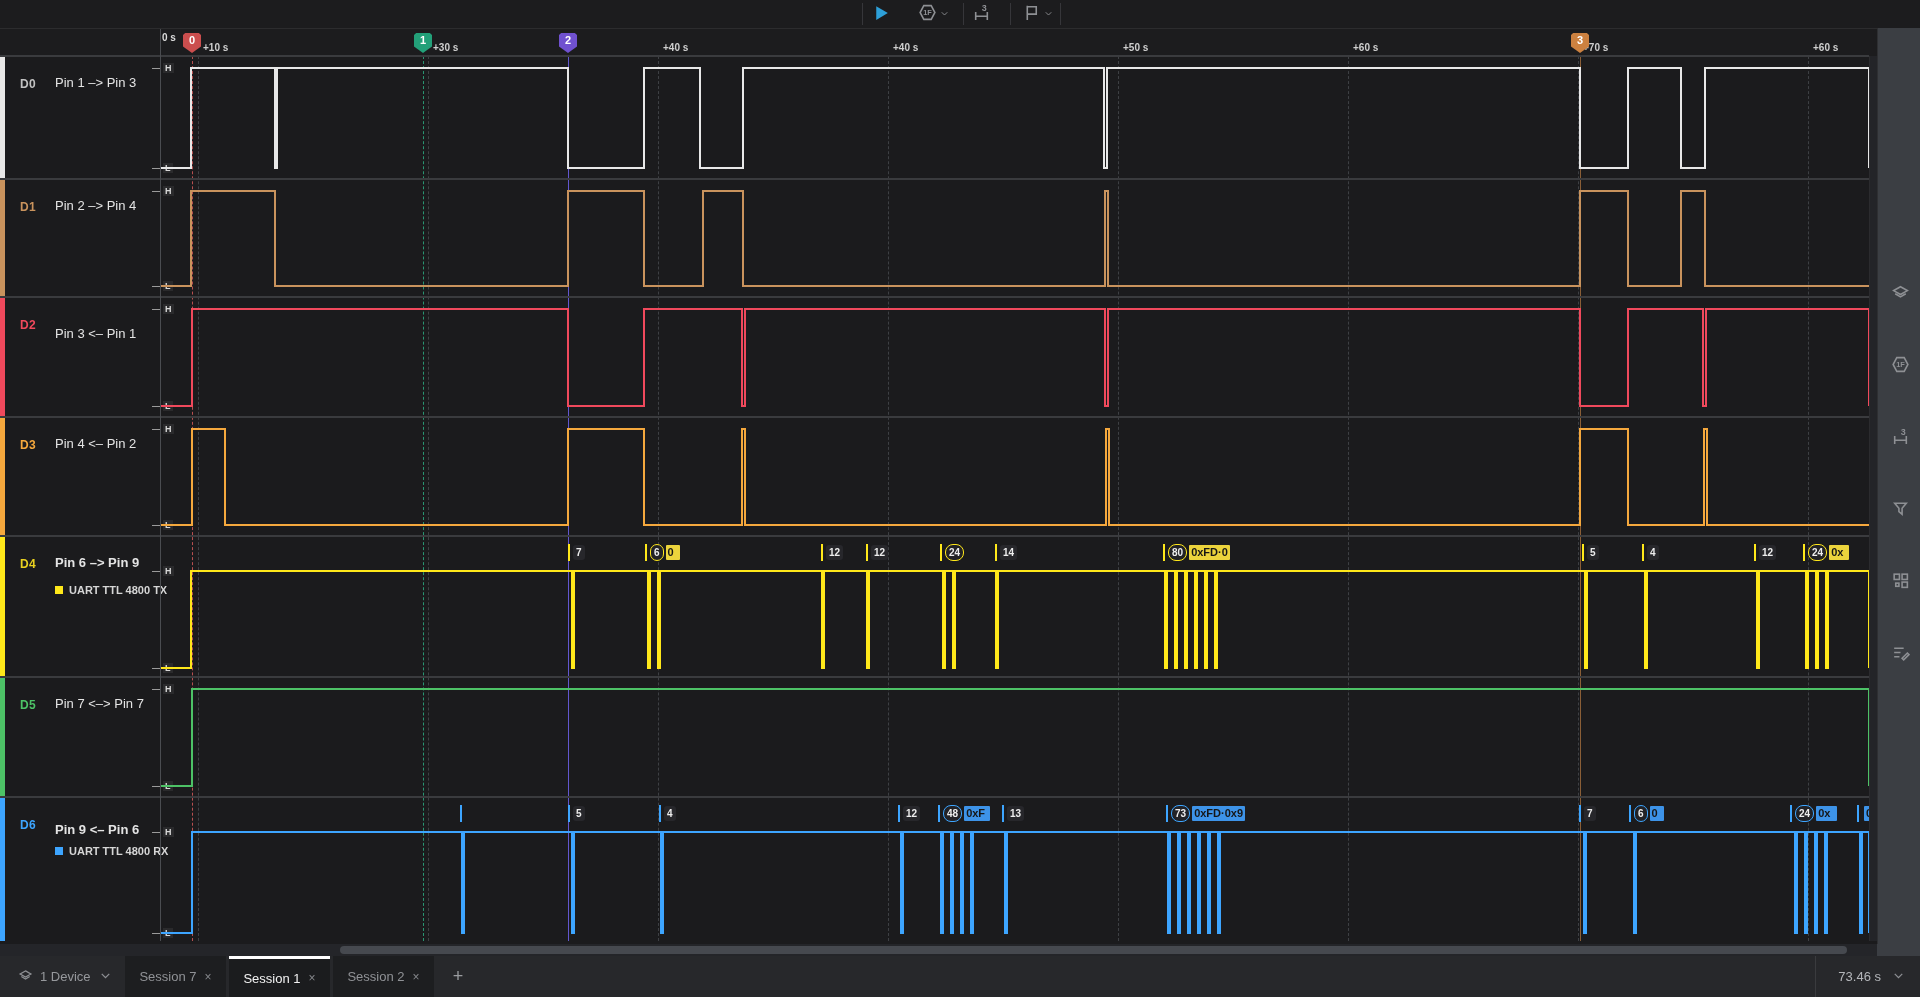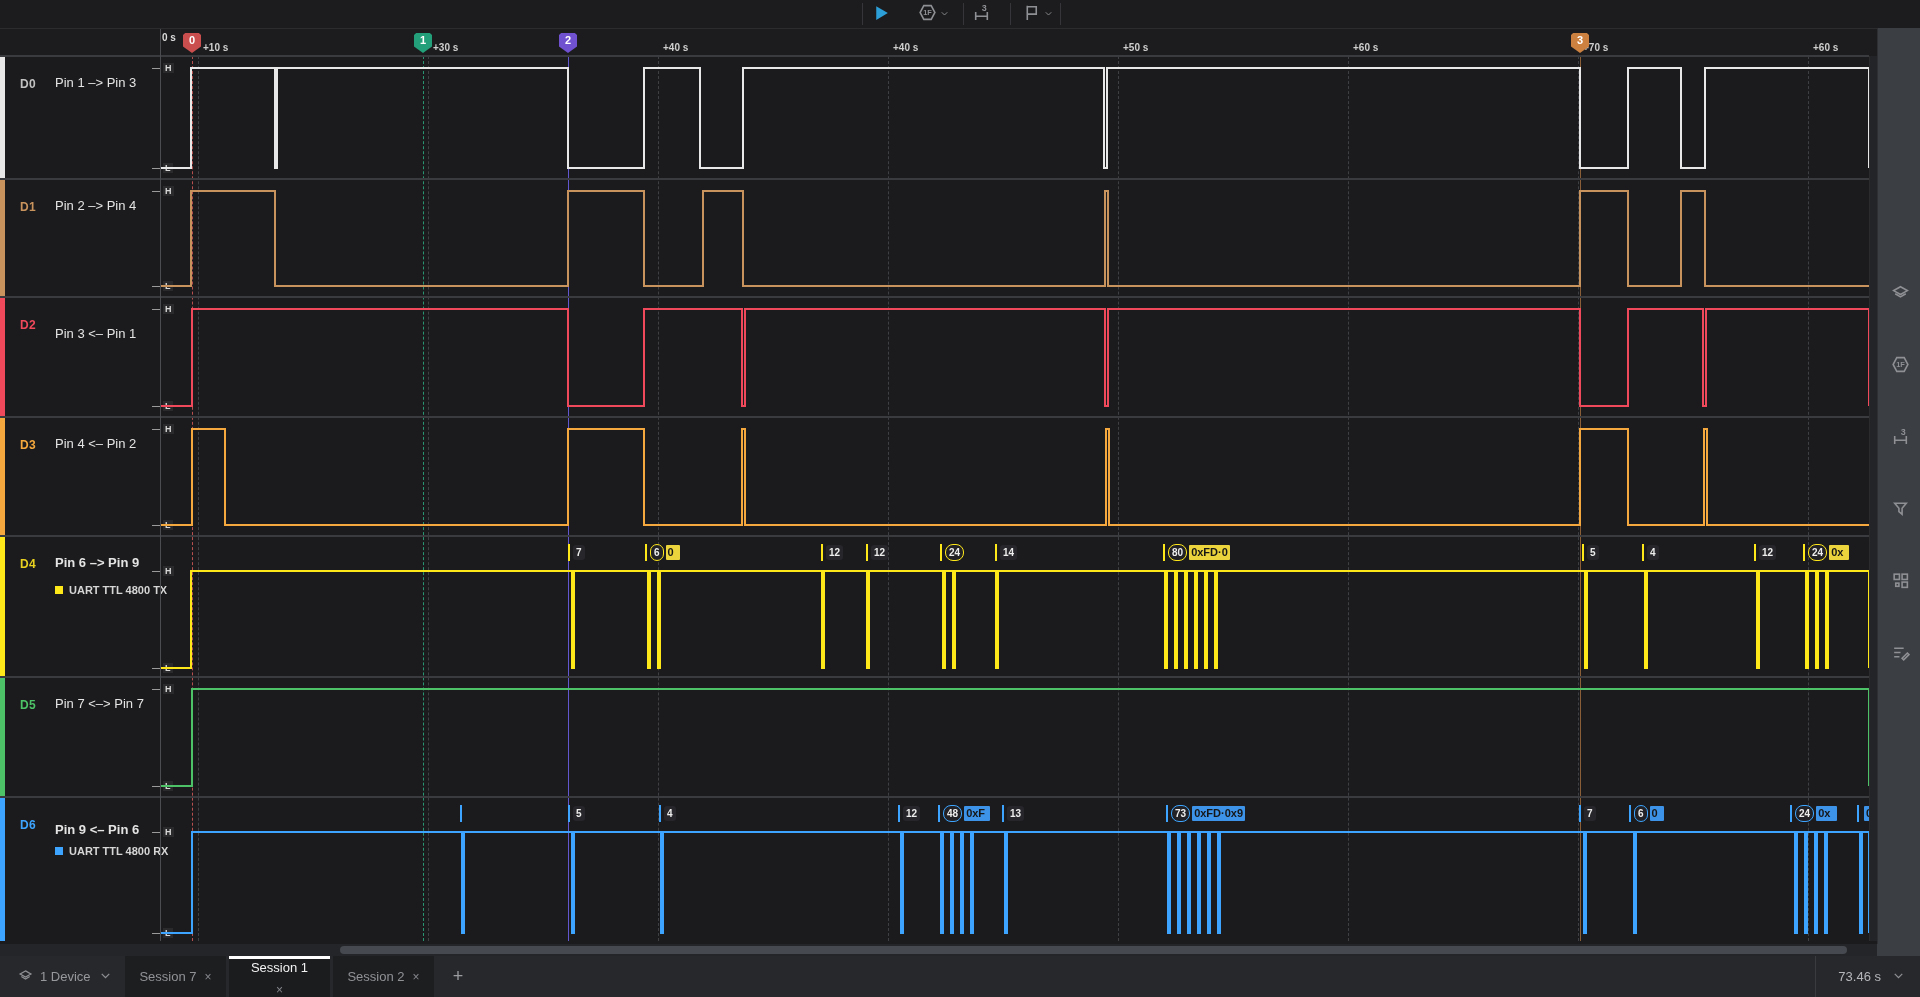--- a/index.html
+++ b/index.html
@@ -380,21 +380,21 @@
       <span>1 Device</span>
       <span class="ico-slot"><svg width="15" height="15" viewBox="0 0 18 18">
             <polyline points="4.5,7 9,11.5 13.5,7" stroke="#8e9094" stroke-width="1.5" fill="none"></polyline>
           </svg></span>
     </div>
     <div id="tabs-slot">
         <div class="tab" style="left: 125px;">
           <span>Session 7</span>
           <span class="x">×</span>
         </div>
-        <div class="tab active" style="left: 229px; flex-direction: column;">
+        <div class="tab active" style="left: 229px;">
           <span>Session 1</span>
           <span class="x">×</span>
         </div>
         <div class="tab" style="left: 333px;">
           <span>Session 2</span>
           <span class="x">×</span>
         </div>
         <div id="newtab" style="left: 443px;">+</div>
       </div>
     <div id="duration">

